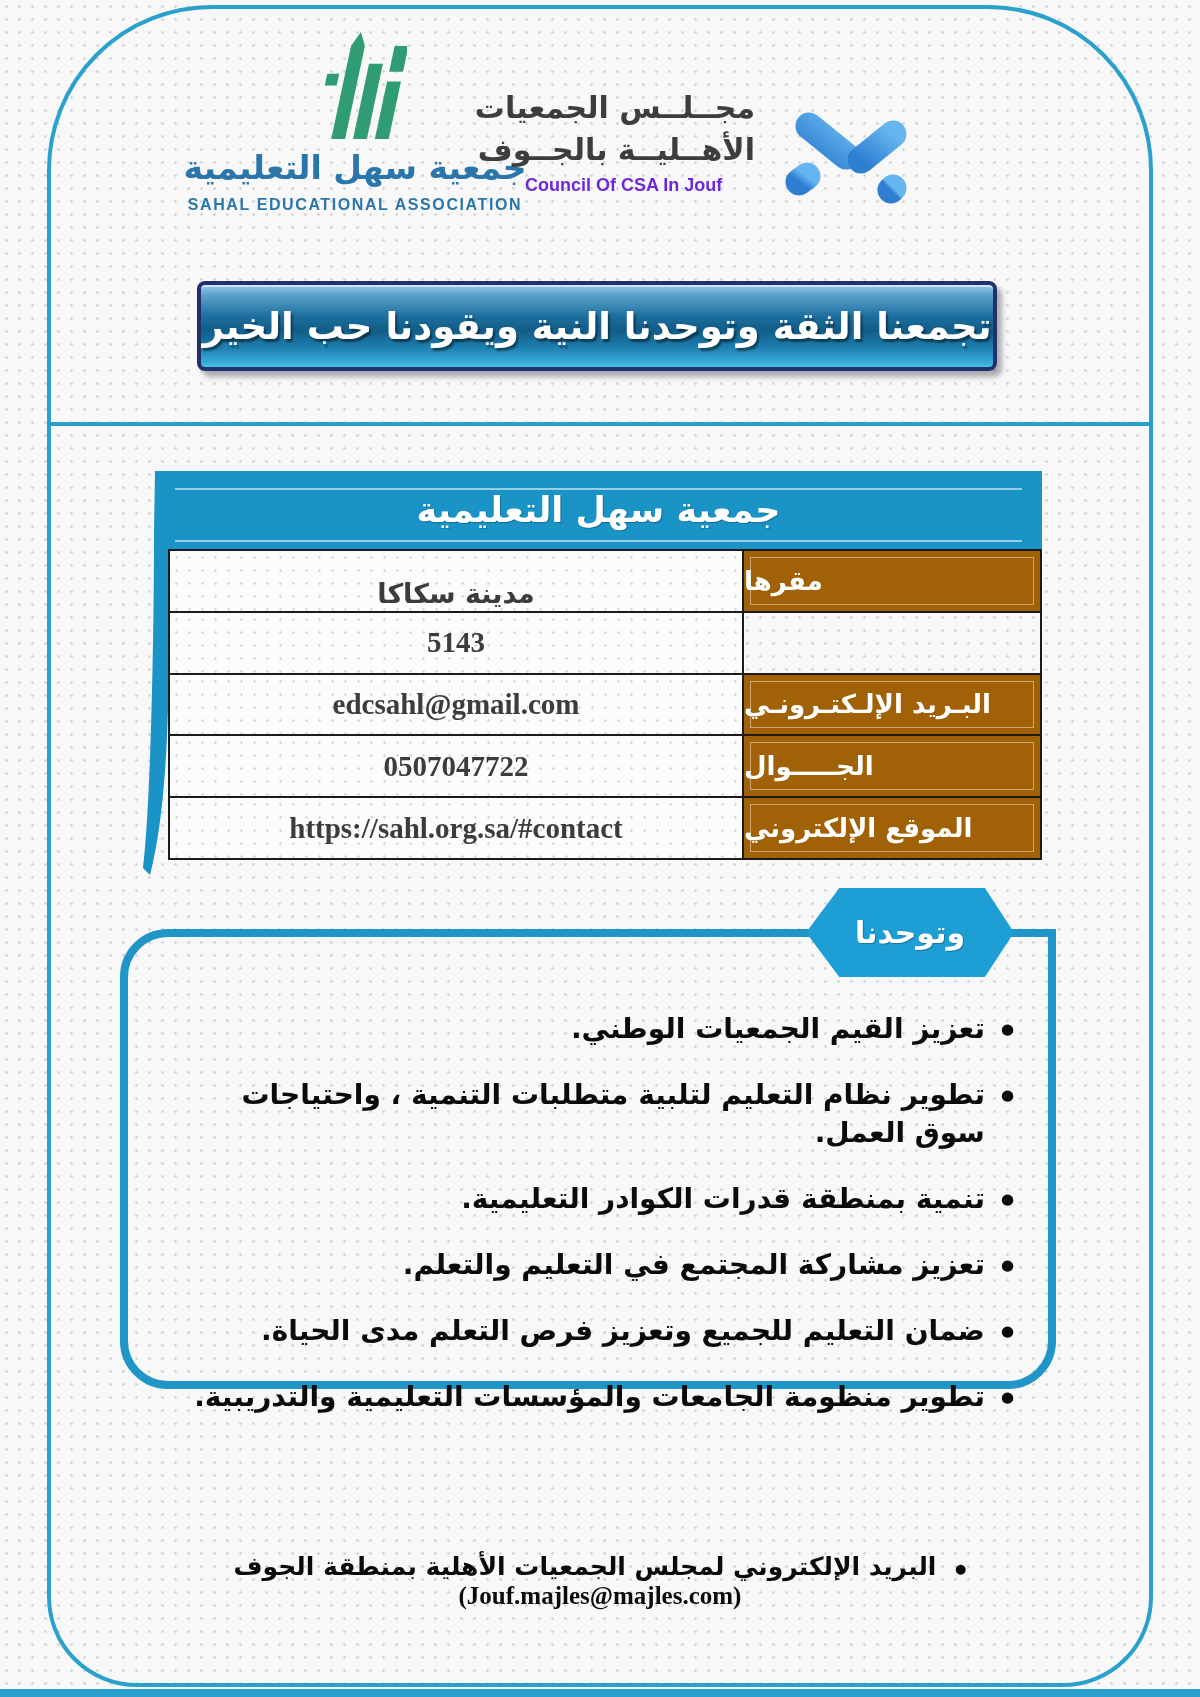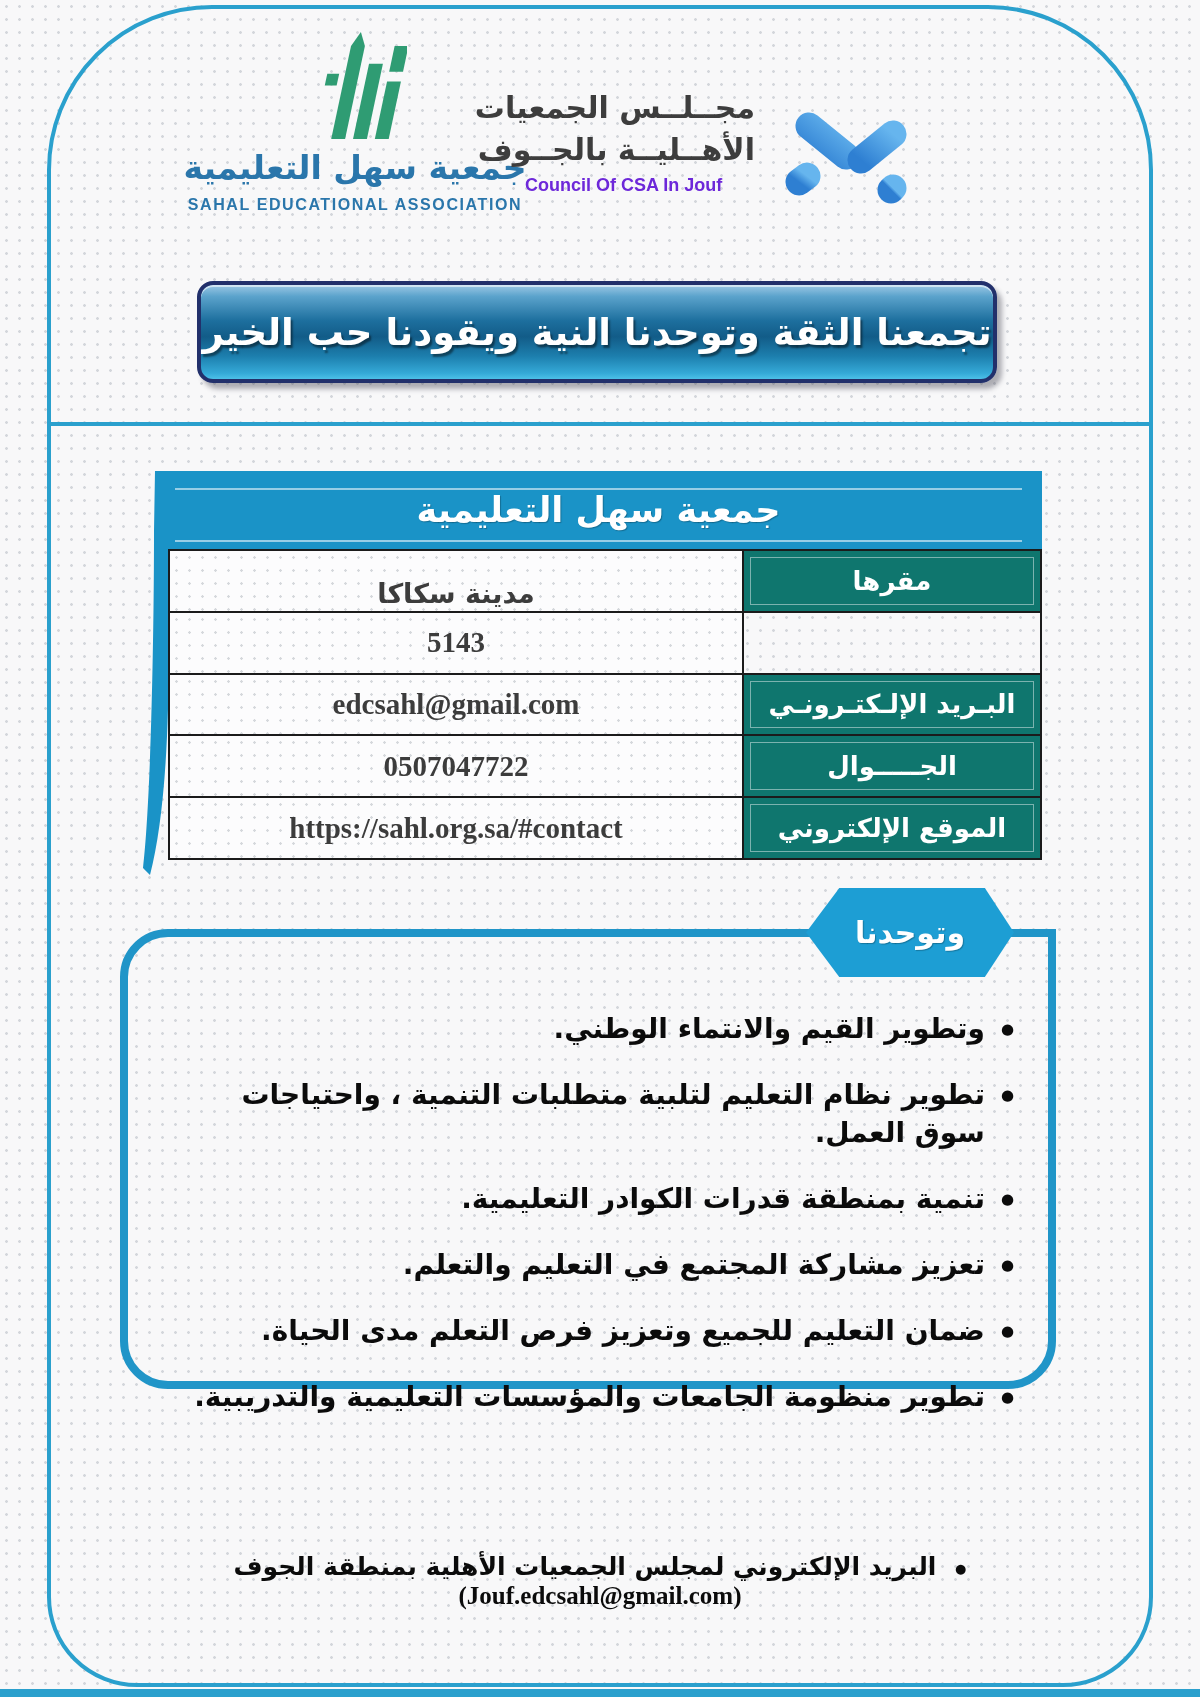--- a/index.html
+++ b/index.html
@@ -31,43 +31,43 @@
 
   
   .council-block{left:495px;top:60px;width:420px;height:175px;}
   .council-ar1{position:absolute;right:160px;top:30px;width:260px;text-align:left;font-size:30px;font-weight:bold;color:#3d3d3d;white-space:nowrap;}
   .council-ar2{position:absolute;right:160px;top:72px;width:260px;text-align:left;font-size:30px;font-weight:bold;color:#3d3d3d;white-space:nowrap;}
   .council-en{position:absolute;left:6px;top:115px;width:260px;font-size:18px;font-weight:bold;color:#6d28d9;font-family:"Liberation Sans",sans-serif;white-space:nowrap;margin-left:24px;}
   .council-star{position:absolute;left:288px;top:0px;width:125px;height:172px;}
 
   
   .banner{
-    left:197px;top:281px;width:800px;height:102px;box-sizing:border-box;
-    border:4px solid #22306b;border-radius:16px;
+    left:197px;top:281px;width:800px;height:90px;box-sizing:border-box;
+    border:4px solid #22306b;border-radius:8px;
     background:linear-gradient(180deg,#9cc8e5 0%,#5ba3cc 12%,#1d6f9e 38%,#125c88 55%,#1d7fae 76%,#35aad8 94%,#4cc0e8 100%);
     box-shadow:5px 6px 5px rgba(60,60,75,.4), inset 0 2px 0 rgba(255,255,255,.55);
     display:flex;align-items:center;justify-content:center;
   }
   .banner-text{color:#fff;font-size:37px;font-weight:bold;white-space:nowrap;text-shadow:2px 3px 2px rgba(0,0,0,.45);}
 
   
   .table-wrap{left:155px;top:471px;width:887px;height:389px;}
   .table-header{position:absolute;left:0;top:0;width:887px;height:78px;background:#1a93c7;display:flex;align-items:center;justify-content:center;}
   .table-title{color:#fff;font-size:35px;font-weight:bold;text-shadow:1px 1px 1px rgba(0,0,0,.25);}
   .hairline{position:absolute;left:20px;width:847px;height:2px;background:rgba(255,255,255,.55);}
   .hl-top{top:17px;} .hl-bottom{top:69px;}
   .rows-region{position:absolute;left:13px;top:78px;width:874px;height:311px;border:2px solid #1b1b1b;box-sizing:border-box;display:flex;flex-direction:column;}
   .t-row{flex:1;display:flex;border-bottom:2px solid #1b1b1b;min-height:0;}
   .t-row:last-child{border-bottom:none;}
   .t-value{width:574px;box-sizing:border-box;border-right:2px solid #1b1b1b;
     background-color:#fcfcfd;
     background-image:radial-gradient(circle,#d5d8dc 1px,rgba(0,0,0,0) 1.5px);
     background-size:13px 13px;
     display:flex;align-items:center;justify-content:center;}
-  .t-label{flex:1;background:#0f766e;position:relative;display:flex;align-items:center;justify-content:center;}
+  .t-label{flex:1;background:#a16207;position:relative;display:flex;align-items:center;}
   .t-label::after{content:"";position:absolute;inset:6px;border:1px solid rgba(255,255,255,.45);pointer-events:none;}
   .t-label span{color:#fff;font-size:26px;font-weight:bold;white-space:nowrap;}
   .t-value span{color:#3c3c3c;font-size:29px;font-weight:bold;font-family:"Liberation Serif",serif;}
   .t-value span.ar{font-size:27px;font-family:"DejaVu Sans",sans-serif;margin-top:26px;}
   .table-swoosh{left:140px;top:471px;width:44px;height:404px;}
 
   
   .goals-box{
     left:120px;top:929px;width:936px;height:460px;box-sizing:border-box;
     border:8px solid #2095c8;border-radius:48px 0 48px 48px;
@@ -186,21 +186,21 @@
   </div>
 </div>
 
 <div class="abs goals-box"></div>
 <div class="abs goals-badge">
   <span class="ar">وتوحدنا</span>
 </div>
 <ul class="abs goals-list ar">
   <li>
       <span class="goal-bullet">●</span>
-      <span class="goal-text">وتطوير القيم والانتماء الوطني.</span>
+      <span class="goal-text">تعزيز القيم الجمعيات الوطني.</span>
     </li>
   <li>
       <span class="goal-bullet">●</span>
       <span class="goal-text">تطوير نظام التعليم لتلبية متطلبات التنمية ، واحتياجات سوق العمل.</span>
     </li>
   <li>
       <span class="goal-bullet">●</span>
       <span class="goal-text">تنمية بمنطقة قدرات الكوادر التعليمية.</span>
     </li>
   <li>
@@ -213,14 +213,14 @@
     </li>
   <li>
       <span class="goal-bullet">●</span>
       <span class="goal-text">تطوير منظومة الجامعات والمؤسسات التعليمية والتدريبية.</span>
     </li>
 </ul>
 
 <div class="abs footer-note">
   <span class="footer-bullet">●</span>
   <span class="ar">البريد الإلكتروني لمجلس الجمعيات الأهلية بمنطقة الجوف</span>
-  <span class="footer-email">(Jouf.edcsahl@gmail.com)</span>
+  <span class="footer-email">(Jouf.majles@majles.com)</span>
 </div>
 
 </body></html>

